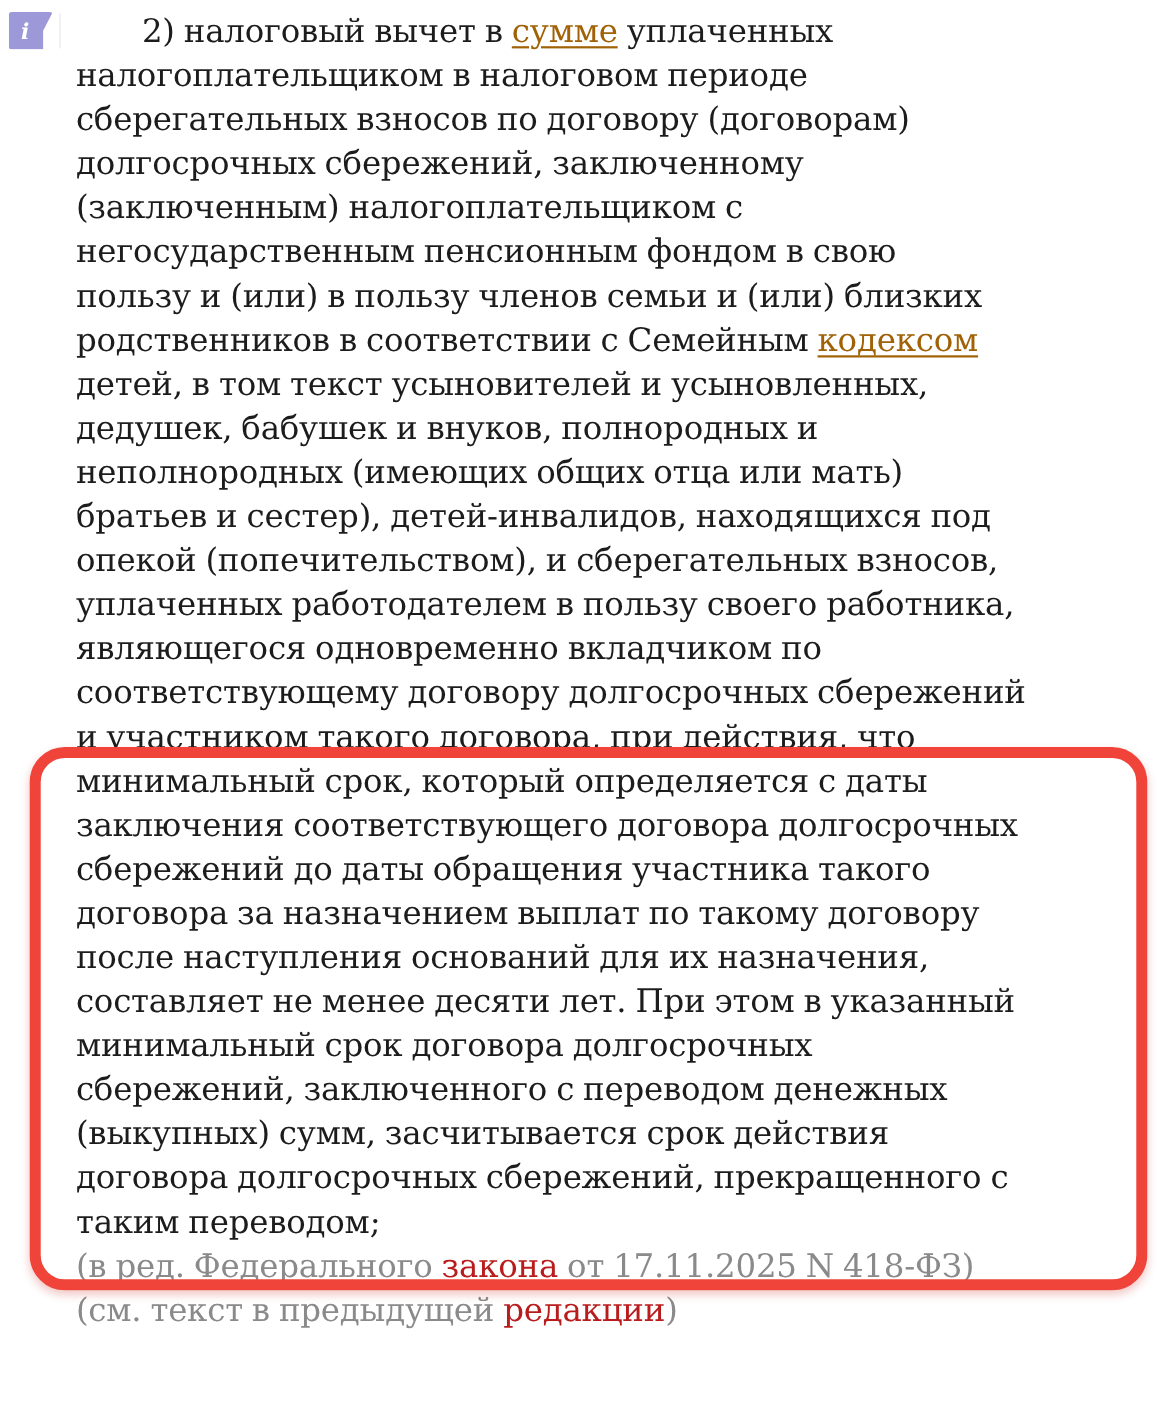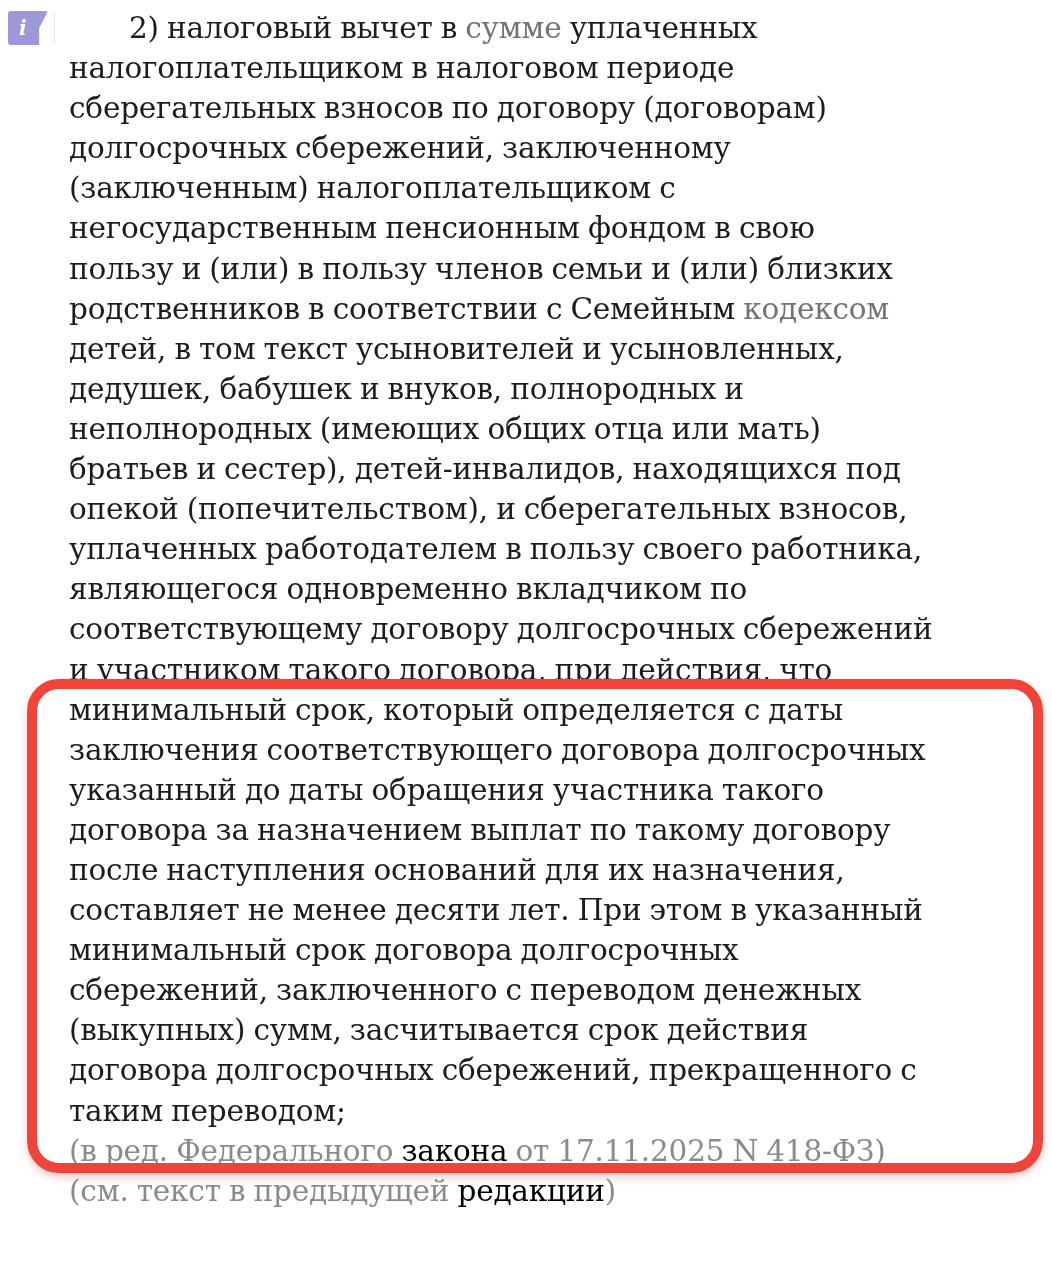--- a/index.html
+++ b/index.html
@@ -20,23 +20,23 @@
     .badge-divider {
       position: absolute; left: 54px; top: 12px; width: 1px; height: 32px; background: #e6e6ee;
     }
     .doc {
       position: absolute; left: 69px; top: 8px; width: 980px;
       font-size: 29.5px; line-height: 40.1px; color: #1c1c1c;
       letter-spacing: -0.2px; word-spacing: -1px;
     }
     .line { white-space: nowrap; height: 40.1px; }
     .indent { padding-left: 60px; }
-    a.link { color: #737373; text-decoration-thickness: 2px; text-underline-offset: 4px; }
+    a.link { color: #a16207; text-decoration: underline; text-decoration-thickness: 2px; text-underline-offset: 4px; }
     .note { color: #8a8a8a; }
-    .note a.link2 { color: #000000; text-decoration: none; }
+    .note a.link2 { color: #b91c1c; text-decoration: none; }
     .highlight-box {
       position: absolute; left: 27px; top: 679px; width: 1016px; height: 494px;
       box-sizing: border-box; border: 10px solid #f0443a; border-radius: 32px;
       box-shadow: 0 4px 8px rgba(200,40,30,0.25);
       pointer-events: none;
     }
   </style>
 </head>
 <body>
 
@@ -58,21 +58,21 @@
     <div class="line body"><span>дедушек, бабушек и внуков, полнородных и</span></div>
     <div class="line body"><span>неполнородных (имеющих общих отца или мать)</span></div>
     <div class="line body"><span>братьев и сестер), детей-инвалидов, находящихся под</span></div>
     <div class="line body"><span>опекой (попечительством), и сберегательных взносов,</span></div>
     <div class="line body"><span>уплаченных работодателем в пользу своего работника,</span></div>
     <div class="line body"><span>являющегося одновременно вкладчиком по</span></div>
     <div class="line body"><span>соответствующему договору долгосрочных сбережений</span></div>
     <div class="line body"><span>и участником такого договора, при действия, что</span></div>
     <div class="line body"><span>минимальный срок, который определяется с даты</span></div>
     <div class="line body"><span>заключения соответствующего договора долгосрочных</span></div>
-    <div class="line body"><span>указанный до даты обращения участника такого</span></div>
+    <div class="line body"><span>сбережений до даты обращения участника такого</span></div>
     <div class="line body"><span>договора за назначением выплат по такому договору</span></div>
     <div class="line body"><span>после наступления оснований для их назначения,</span></div>
     <div class="line body"><span>составляет не менее десяти лет. При этом в указанный</span></div>
     <div class="line body"><span>минимальный срок договора долгосрочных</span></div>
     <div class="line body"><span>сбережений, заключенного с переводом денежных</span></div>
     <div class="line body"><span>(выкупных) сумм, засчитывается срок действия</span></div>
     <div class="line body"><span>договора долгосрочных сбережений, прекращенного с</span></div>
     <div class="line body"><span>таким переводом;</span></div>
     <div class="line note"><span>(в ред. Федерального </span><a class="link2">закона</a><span> от 17.11.2025 N 418-ФЗ)</span></div>
     <div class="line note"><span>(см. текст в предыдущей </span><a class="link2">редакции</a><span>)</span></div>

